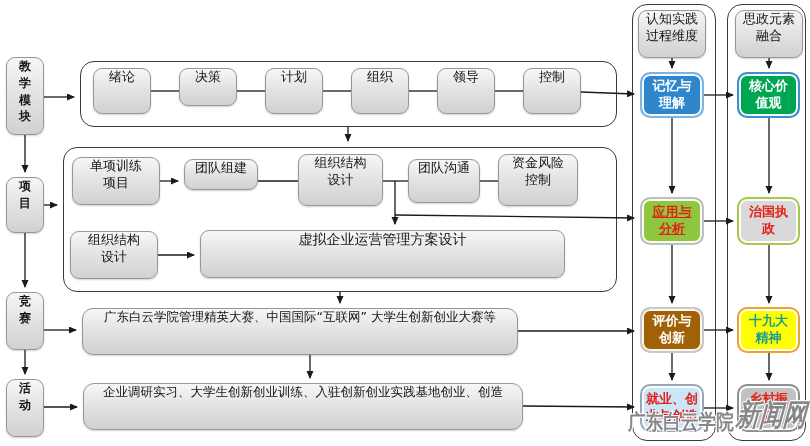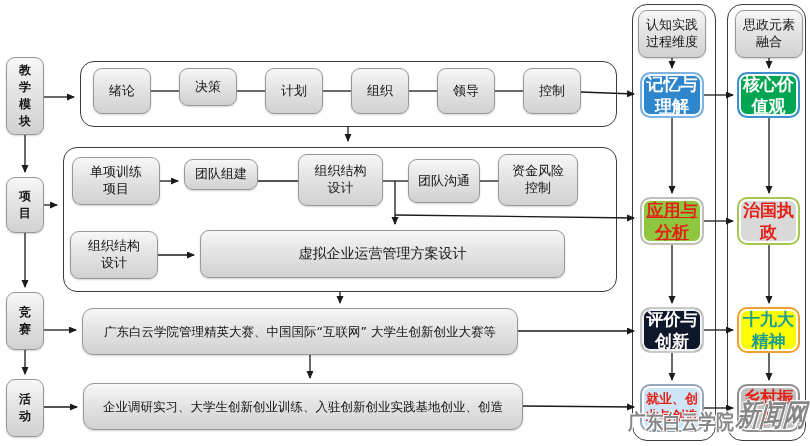--- a/index.html
+++ b/index.html
@@ -1,28 +1,28 @@
 <!DOCTYPE html>
 <html><head>
 <meta charset="utf-8">
 <style>
   html,body{margin:0;padding:0;background:#fff}
   .canvas{position:relative;width:810px;height:446px;background:#fff;
           font-family:"DejaVu Sans","Liberation Sans",sans-serif;overflow:hidden}
   .frame{position:absolute;background:#fff;border:1.5px solid #3a3a3a;border-radius:15px;box-sizing:border-box}
-  .gbox{position:absolute;display:flex;align-items:center;justify-content:center;text-align:center;
+  .gbox{position:absolute;display:flex;align-items:flex-start;justify-content:center;text-align:center;
         color:#141414;font-size:13px;line-height:1.28;box-sizing:border-box;
         background:linear-gradient(180deg,#f7f7f7 0%,#e4e4e4 45%,#d1d1d1 100%);
         border:1px solid #979797;border-radius:9px;box-shadow:0 1px 2px rgba(0,0,0,.18)}
   .rail{font-weight:700;font-size:12px}
   .vtext{display:inline-block;width:1.05em;word-break:break-all;line-height:1.4}
   .w4{display:inline-block;width:4.15em;word-break:break-all}
   .w3{display:inline-block;width:3.12em;word-break:break-all}
   .cbox{position:absolute;display:flex;align-items:center;justify-content:center;text-align:center;
-        font-weight:700;font-size:17px;line-height:1.3;border-radius:10px;box-sizing:border-box;
+        font-weight:700;font-size:13px;line-height:1.3;border-radius:10px;box-sizing:border-box;
         border:2.5px solid #ccc;box-shadow:inset 0 0 0 2px rgba(255,255,255,.95)}
   .wide{font-size:12.5px}
   .big{font-size:14px}
   svg.overlay{position:absolute;left:0;top:0;z-index:30;pointer-events:none}
   .wm{position:absolute;z-index:40;font-weight:700;color:rgba(122,122,122,.9);white-space:nowrap;
       text-shadow:1px 1px 0 rgba(255,255,255,.95),-1px -1px 0 rgba(255,255,255,.95),
                   1px -1px 0 rgba(255,255,255,.95),-1px 1px 0 rgba(255,255,255,.95)}
   .wm1{left:628px;top:408px;font-size:21px;transform:scaleX(.84);transform-origin:left top;letter-spacing:0}
   .wm2{left:738px;top:395px;font-size:30px;font-style:italic;transform:scaleX(.78) skewX(-6deg);transform-origin:left top}
 </style>
@@ -100,21 +100,21 @@
 
   <div class="gbox" style="left:638px;top:10px;width:68px;height:48px">
     <span class="w4">认知实践过程维度</span>
   </div>
   <div class="cbox" style="left: 640px; top: 72px; width: 64px; height: 46px; background: rgb(46, 134, 204); color: rgb(255, 255, 255); border-color: rgb(127, 179, 224);">
     <span class="w3">记忆与理解</span>
   </div>
   <div class="cbox" style="left: 640px; top: 197px; width: 64px; height: 48px; background: rgb(143, 198, 63); color: rgb(227, 33, 25); border-color: rgb(191, 191, 191); text-decoration: underline;">
     <span class="w3">应用与分析</span>
   </div>
-  <div class="cbox" style="left: 640px; top: 307px; width: 64px; height: 46px; background: #0f172a; color: rgb(255, 255, 255); border-color: rgb(201, 201, 201);">
+  <div class="cbox" style="left: 640px; top: 307px; width: 64px; height: 46px; background: #a16207; color: rgb(255, 255, 255); border-color: rgb(201, 201, 201);">
     <span class="w3">评价与创新</span>
   </div>
   <div class="cbox" style="left: 640px; top: 384px; width: 64px; height: 48px; font-size: 13px; background: rgb(205, 230, 247); color: rgb(227, 33, 25); border-color: rgb(152, 166, 179);">
     <span class="w4">就业、创业与创造</span>
   </div>
 
   <div class="gbox" style="left:735px;top:10px;width:68px;height:48px">
     <span class="w4">思政元素融合</span>
   </div>
   <div class="cbox" style="left: 737px; top: 72px; width: 63px; height: 46px; background: rgb(0, 165, 81); color: rgb(255, 255, 255); border-color: rgb(62, 142, 208);">

